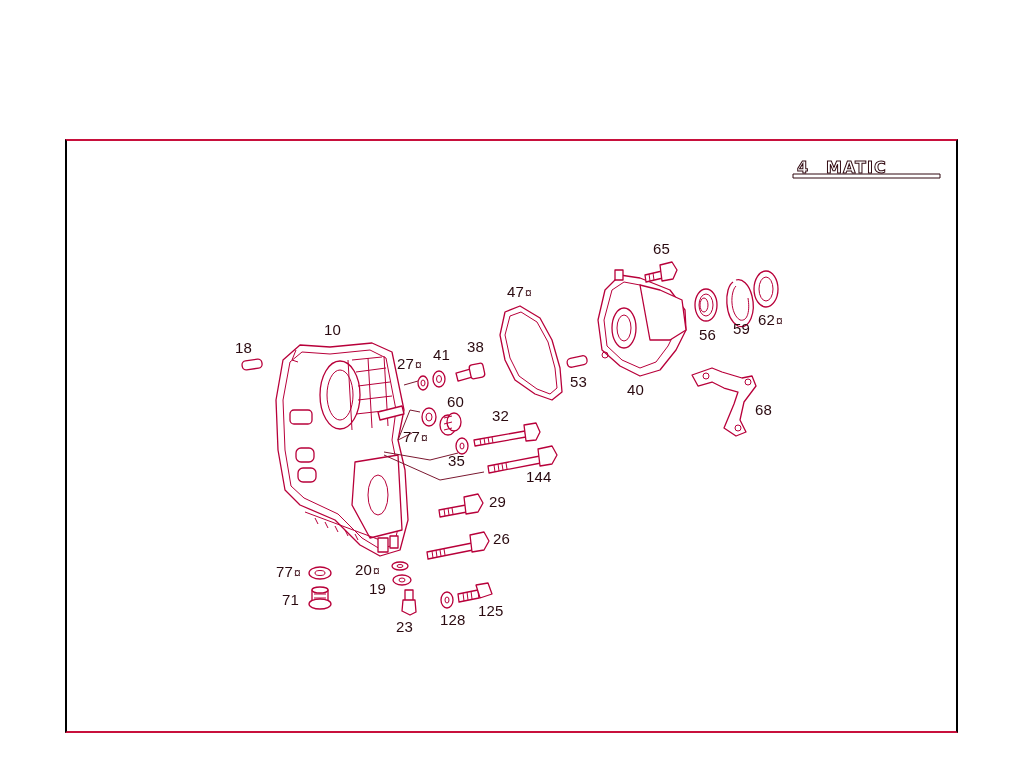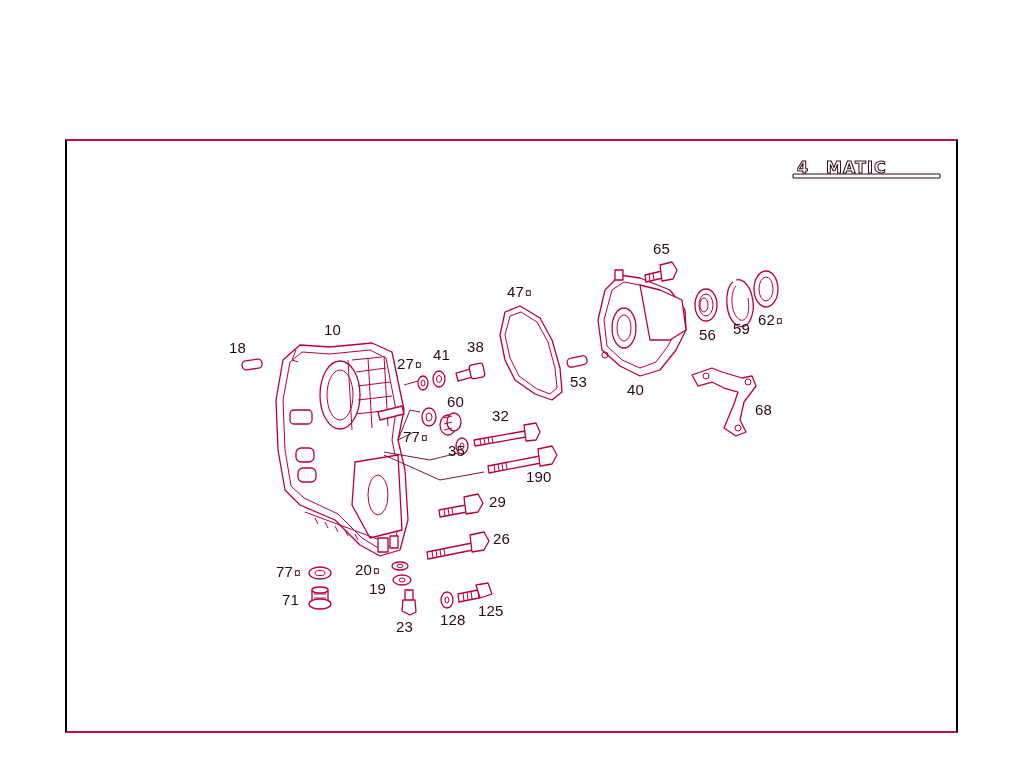--- a/index.html
+++ b/index.html
@@ -193,29 +193,29 @@
   </g>
   <g>
     <path class="part" d="M458 594 L478 590 L479 598 L459 602 Z"></path>
     <path class="thin" d="M463 593 L464 601 M467 592 L468 600 M471 591 L472 599"></path>
     <path class="part" d="M476 585 L488 583 L492 594 L480 598 Z"></path>
   </g>
 </svg>
 
 <div id="labels">
   <div class="lbl" style="left:324px;top:322px"><span>10</span><span class="mark"></span></div>
-  <div class="lbl" style="left:229px;top:340px"><span>18</span><span class="mark"></span></div>
+  <div class="lbl" style="left:235px;top:340px"><span>18</span><span class="mark"></span></div>
   <div class="lbl" style="left:397px;top:356px"><span>27</span><span class="mark">¤</span></div>
   <div class="lbl" style="left:433px;top:347px"><span>41</span><span class="mark"></span></div>
   <div class="lbl" style="left:467px;top:339px"><span>38</span><span class="mark"></span></div>
   <div class="lbl" style="left:447px;top:394px"><span>60</span><span class="mark"></span></div>
   <div class="lbl" style="left:403px;top:429px"><span>77</span><span class="mark">¤</span></div>
-  <div class="lbl" style="left:448px;top:443px"><span>35</span><span class="mark"></span></div>
+  <div class="lbl" style="left:448px;top:453px"><span>35</span><span class="mark"></span></div>
   <div class="lbl" style="left:492px;top:408px"><span>32</span><span class="mark"></span></div>
-  <div class="lbl" style="left:526px;top:469px"><span>190</span><span class="mark"></span></div>
+  <div class="lbl" style="left:526px;top:469px"><span>144</span><span class="mark"></span></div>
   <div class="lbl" style="left:489px;top:494px"><span>29</span><span class="mark"></span></div>
   <div class="lbl" style="left:493px;top:531px"><span>26</span><span class="mark"></span></div>
   <div class="lbl" style="left:507px;top:284px"><span>47</span><span class="mark">¤</span></div>
   <div class="lbl" style="left:570px;top:374px"><span>53</span><span class="mark"></span></div>
   <div class="lbl" style="left:627px;top:382px"><span>40</span><span class="mark"></span></div>
   <div class="lbl" style="left:653px;top:241px"><span>65</span><span class="mark"></span></div>
   <div class="lbl" style="left:699px;top:327px"><span>56</span><span class="mark"></span></div>
   <div class="lbl" style="left:733px;top:321px"><span>59</span><span class="mark"></span></div>
   <div class="lbl" style="left:758px;top:312px"><span>62</span><span class="mark">¤</span></div>
   <div class="lbl" style="left:755px;top:402px"><span>68</span><span class="mark"></span></div>

